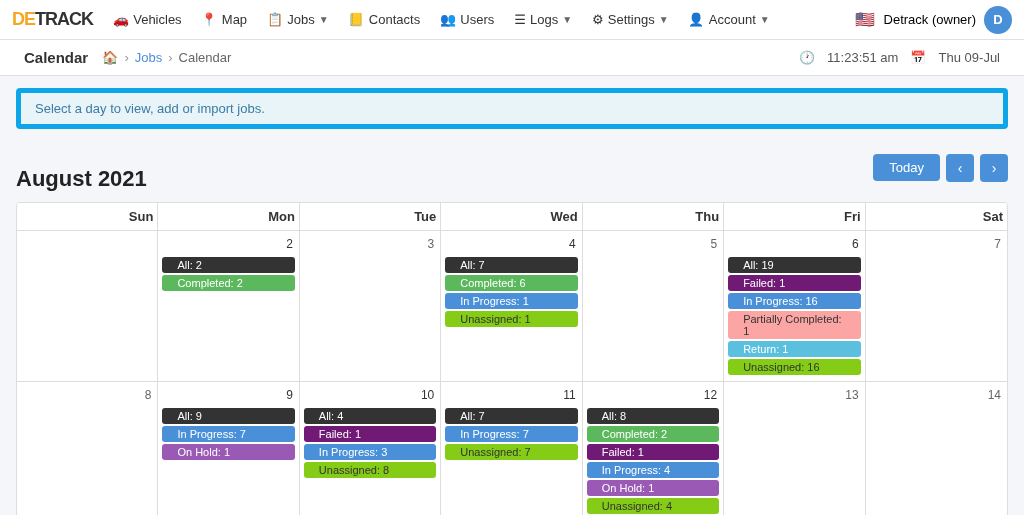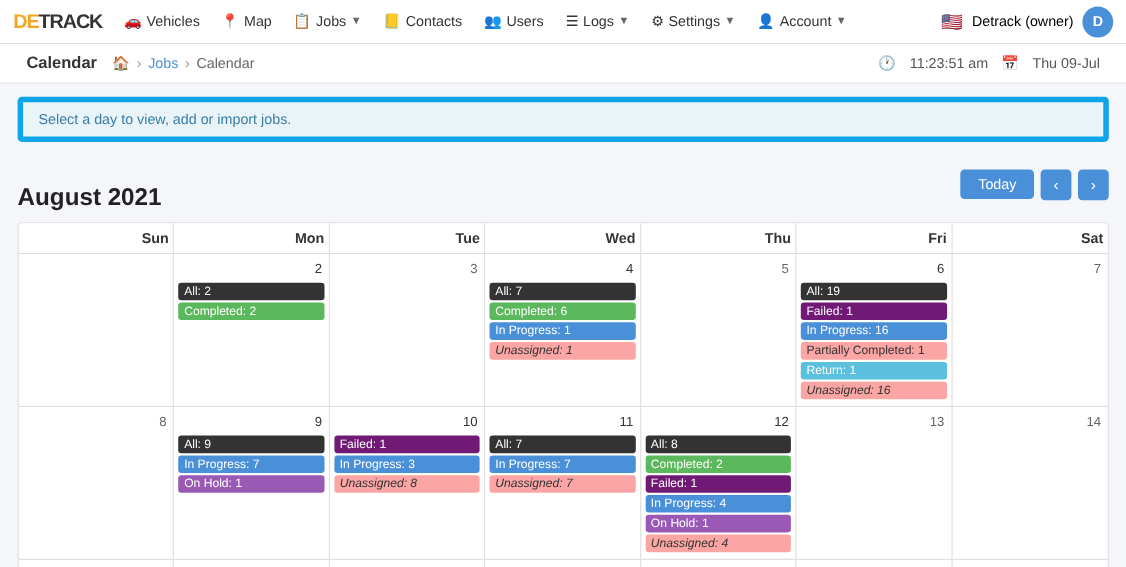--- a/index.html
+++ b/index.html
@@ -93,25 +93,25 @@
       vertical-align: top;
     }
     .cal-cell:last-child { border-right: none; }
     .cal-date {
       text-align: right; font-size: 12px; color: #666;
       margin-bottom: 4px; padding: 2px;
     }
     .cal-date.has-events { color: #333; }
 
     
-    .evt { border-radius: 3px; padding: 2px 5px; margin-bottom: 2px; font-size: 11px; font-weight: 500; color: #fff; }
+    .evt { border-radius: 3px; padding: 2px 15px; margin-bottom: 2px; font-size: 11px; font-weight: 500; color: #fff; }
     .evt-all { background: #333; }
     .evt-completed { background: #5cb85c; }
     .evt-inprogress { background: #4a90d9; }
-    .evt-unassigned { background: #fca5a5; color: #333; font-style: italic; }
+    .evt-unassigned { background: #84cc16; color: #333; }
     .evt-failed { background: #701a75; }
     .evt-partial { background: #fca5a5; color: #333; }
     .evt-return { background: #5bc0de; }
     .evt-onhold { background: #9b59b6; }
 
     
     .cal-cell.partial { min-height: 60px; }
   </style>
 </head>
 <body>
@@ -249,20 +249,21 @@
           <div class="cal-date">8</div>
         </div>
       <div class="cal-cell">
         <div class="cal-date has-events">9</div>
         <div class="evt evt-all">All: 9</div>
         <div class="evt evt-inprogress">In Progress: 7</div>
         <div class="evt evt-onhold">On Hold: 1</div>
       </div>
       <div class="cal-cell">
         <div class="cal-date has-events">10</div>
+        <div class="evt evt-all">All: 4</div>
         <div class="evt evt-failed">Failed: 1</div>
         <div class="evt evt-inprogress">In Progress: 3</div>
         <div class="evt evt-unassigned">Unassigned: 8</div>
       </div>
       <div class="cal-cell">
         <div class="cal-date has-events">11</div>
         <div class="evt evt-all">All: 7</div>
         <div class="evt evt-inprogress">In Progress: 7</div>
         <div class="evt evt-unassigned">Unassigned: 7</div>
       </div>

